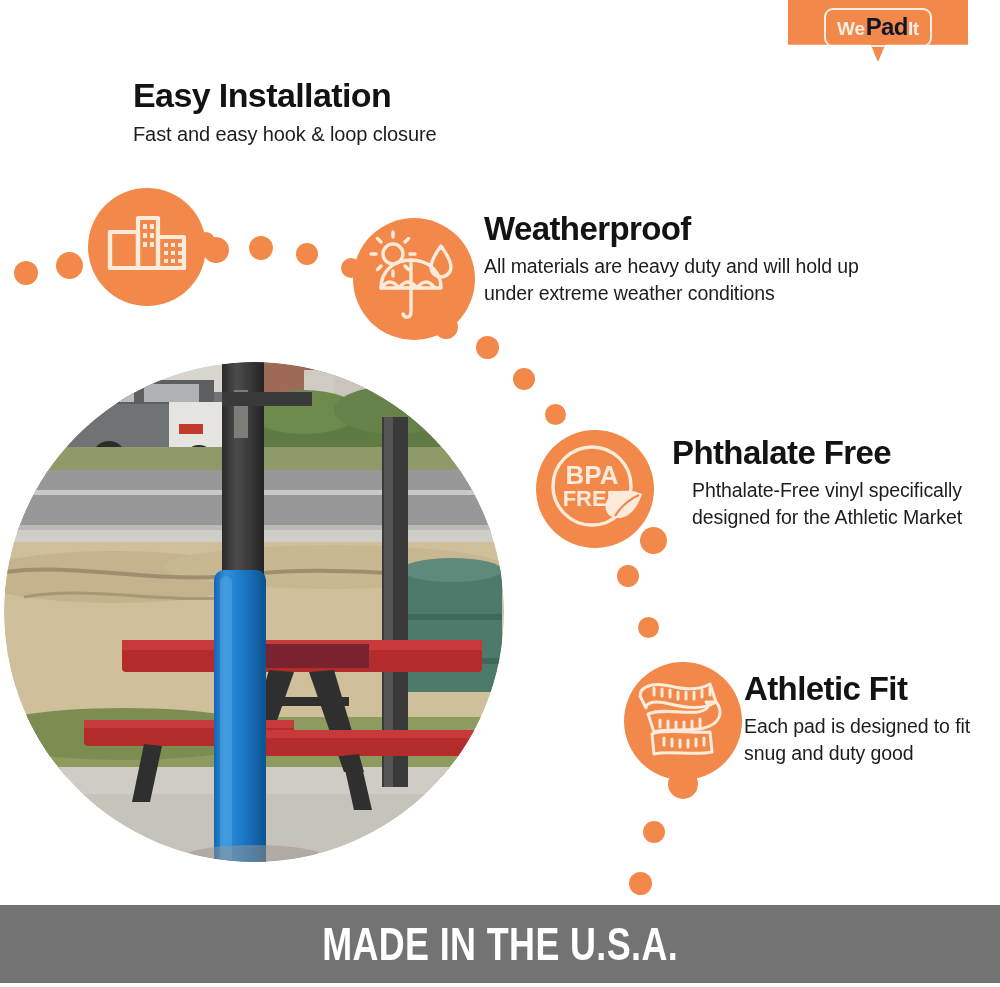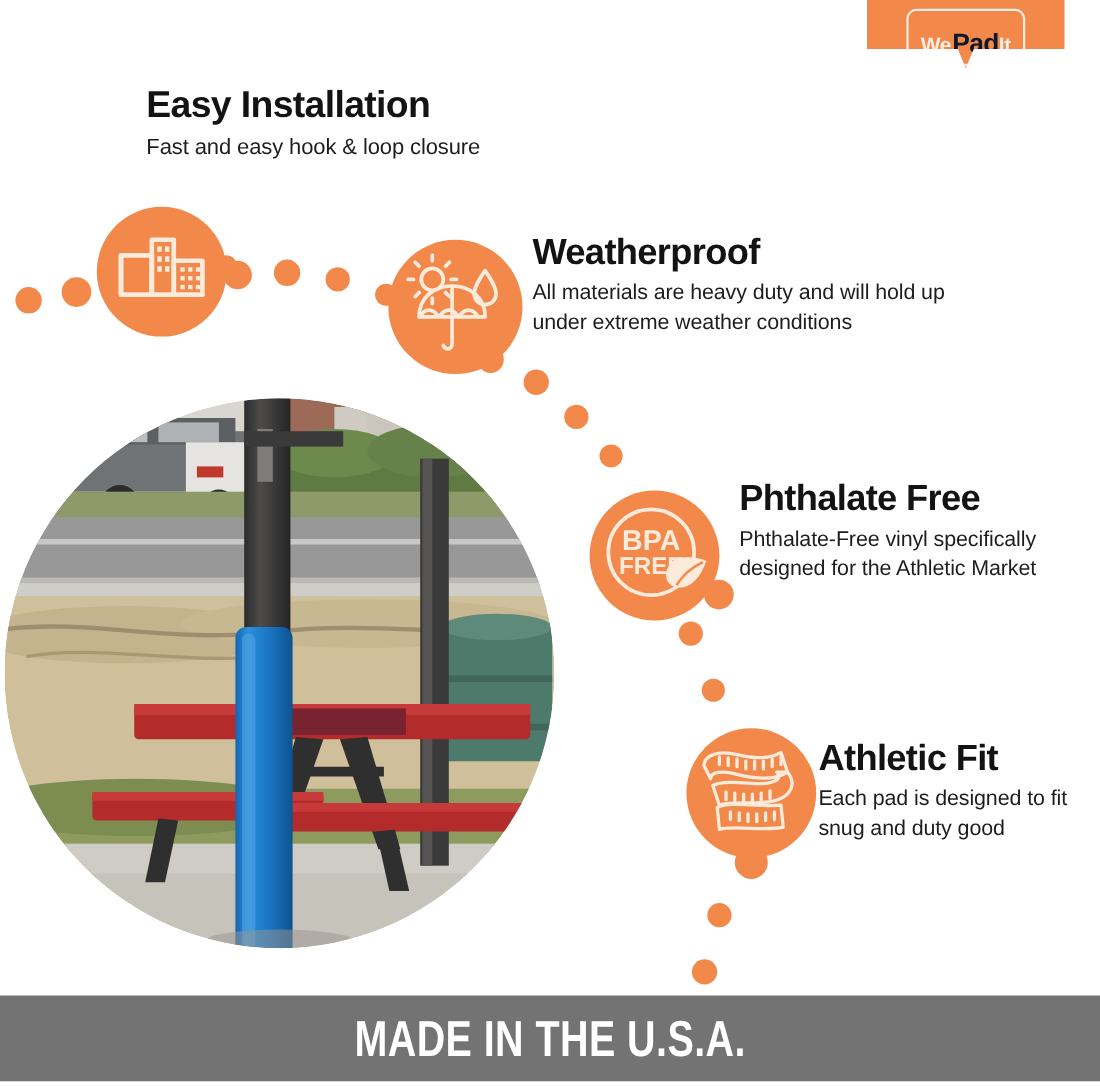--- a/index.html
+++ b/index.html
@@ -15,21 +15,21 @@
   .logo-wrap { position:absolute; top:0px; left:788px; width:180px; height:62px; }
   .logo-shield {
     width:100%; height:100%;
     background:#F2894A;
     clip-path: polygon(0 0, 100% 0, 100% 72%, 54% 72%, 50% 100%, 46% 72%, 0 72%);
     display:flex; align-items:flex-start; justify-content:center;
   }
   .logo-inner {
     margin-top:8px;
     border:2.5px solid #FBEDE2; border-radius:9px;
-    padding:16px 11px 4px 11px;
+    padding:3px 11px 4px 11px;
     display:flex; align-items:baseline;
     letter-spacing:-.3px;
   }
   .logo-we { color:#FBEDE2; font-size:19px; font-weight:bold; }
   .logo-pad { color:#0f172a; font-size:24px; font-weight:bold; letter-spacing:-.6px; margin-left:1px; }
   .logo-it { color:#FBEDE2; font-size:19px; font-weight:bold; margin-left:0px;}
 
   
   .feat-title {
     font-weight:bold; color:#131313; letter-spacing:-0.6px;
@@ -40,30 +40,30 @@
   }
 
   #blk-easy  { position:absolute; left:133px; top:78px;  width:430px; }
   #blk-easy .feat-title { font-size:34px; }
   #blk-easy .feat-desc  { margin-top:7px; font-size:20px; }
 
   #blk-weather { position:absolute; left:484px; top:212px; width:420px; }
   #blk-weather .feat-desc { margin-top:6px; }
 
   #blk-phth { position:absolute; left:672px; top:436px; width:310px; }
-  #blk-phth .feat-desc { margin-top:6px; }
+  #blk-phth .feat-desc { margin-top:6px;text-align:center; }
 
   #blk-fit { position:absolute; left:744px; top:672px; width:250px; }
   #blk-fit .feat-desc { margin-top:6px; }
 
   
   .icon-badge { position:absolute; border-radius:50%; background:#F2894A; }
   #icon-building { left:88px;  top:188px; width:118px; height:118px; }
   #icon-weather  { left:353px; top:218px; width:122px; height:122px; }
-  #icon-bpa      { left:536px; top:446px; width:118px; height:118px;text-align:center; }
+  #icon-bpa      { left:536px; top:430px; width:118px; height:118px;text-align:center; }
   #icon-fit      { left:624px; top:662px; width:118px; height:118px; }
   .icon-badge svg { position:absolute; inset:0; width:100%; height:100%; }
 
   
   .nub { position:absolute; border-radius:50%; background:#F2894A; }
 
   
   .dot { position:absolute; border-radius:50%; background:#F2894A; }
 
   

